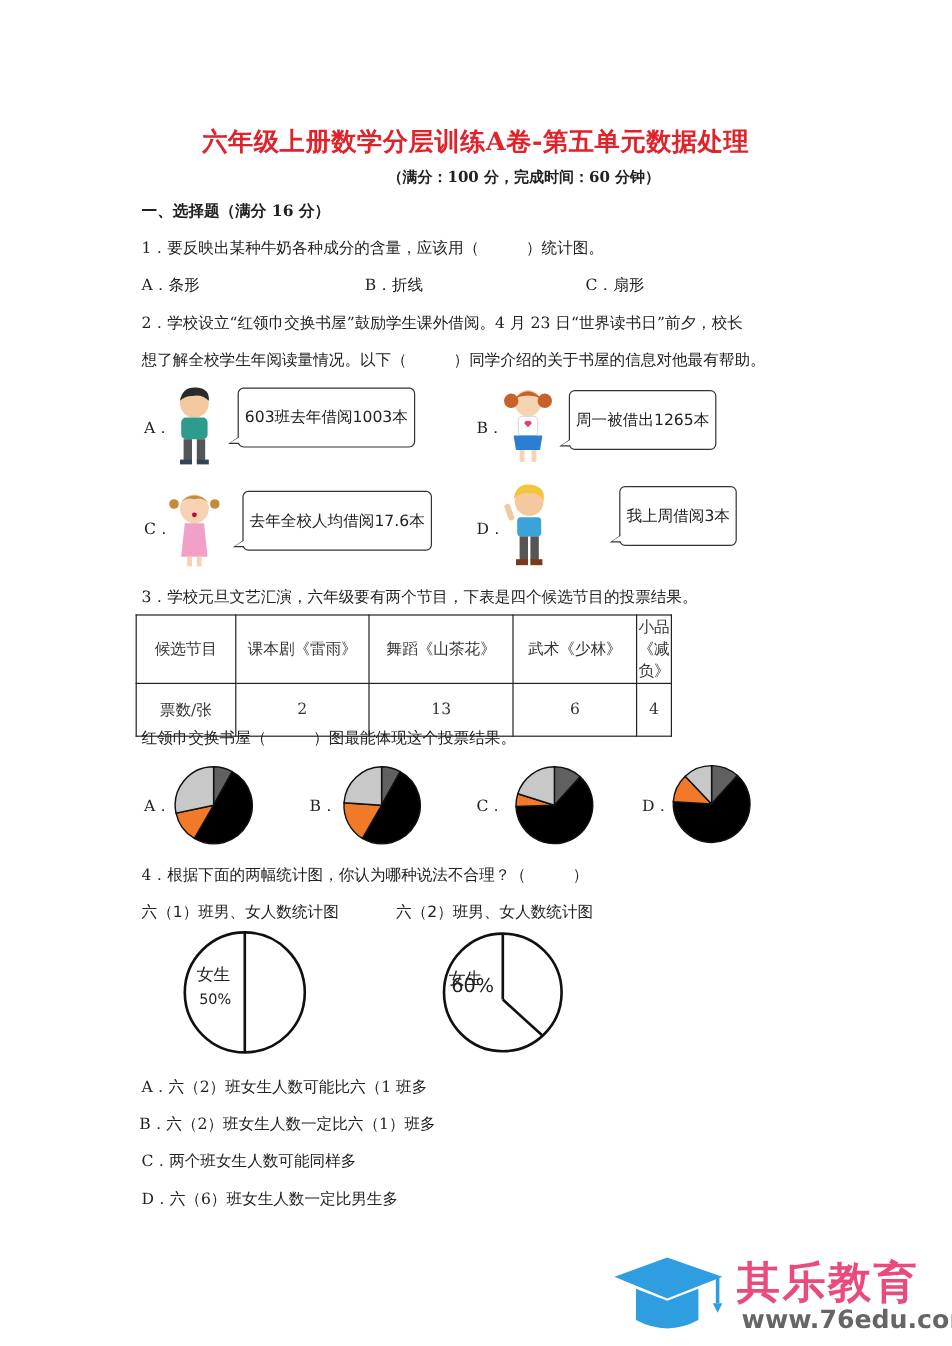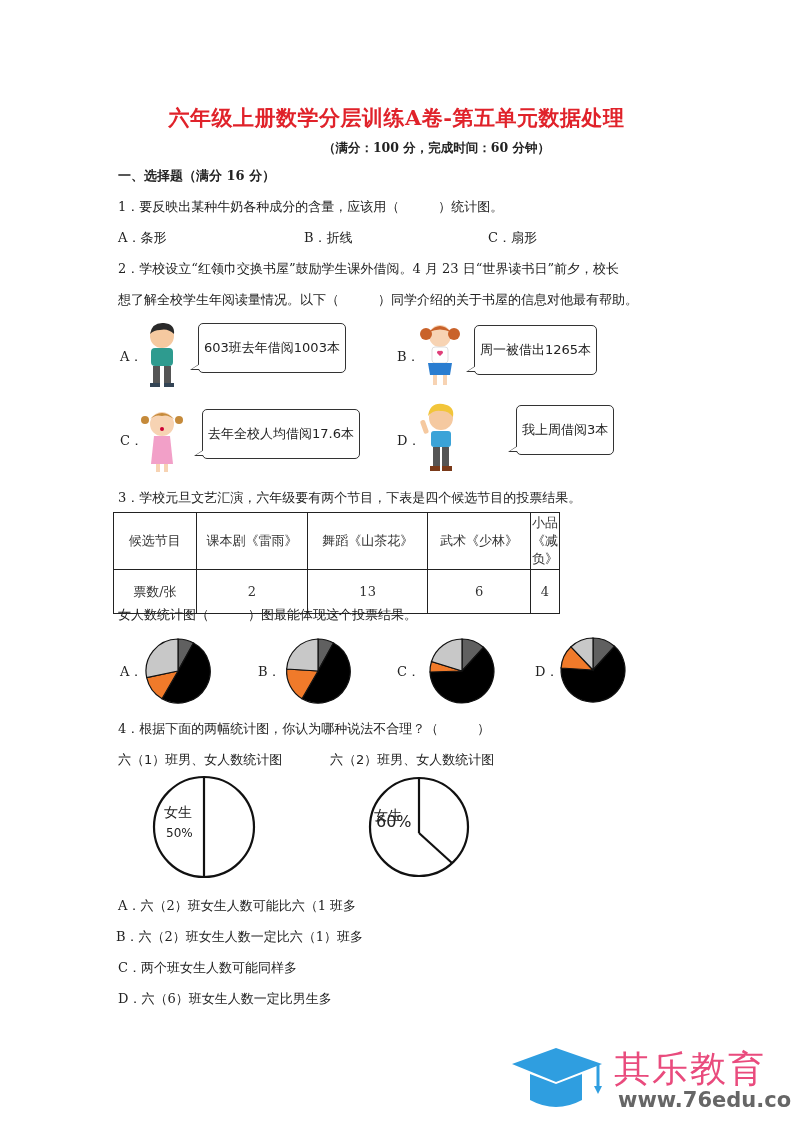--- a/index.html
+++ b/index.html
@@ -15,21 +15,21 @@
   .bubble{position:absolute;border:1.3px solid #333;border-radius:5px;background:#fff;
           font-family:"DejaVu Sans","Liberation Sans",sans-serif;font-size:13px;padding:15px 5px;white-space:nowrap;}
   .bubble:before{content:"";position:absolute;left:-9px;bottom:2px;width:0;height:0;
           border-top:6px solid transparent;border-right:9px solid #333;}
   .bubble:after{content:"";position:absolute;left:-7px;bottom:3px;width:0;height:0;
           border-top:5px solid transparent;border-right:8px solid #fff;}
   table.votes{position:absolute;left:113px;top:512px;width:447px;border-collapse:collapse;font-size:13px;}
   table.votes td{border:1.4px solid #222;height:41px;text-align:center;color:#333;}
   .char{position:absolute;}
   .chartlabel{font-family:"DejaVu Sans","Liberation Sans",sans-serif;font-size:13px;}
-  .logo-text{font-family:"DejaVu Sans","Liberation Sans",sans-serif;font-weight:normal;color:#e94b7d;font-size:36px;letter-spacing:2px;}
+  .logo-text{font-family:"DejaVu Sans","Liberation Sans",sans-serif;font-weight:bold;color:#e94b7d;font-size:36px;letter-spacing:2px;}
   .logo-url{font-family:"DejaVu Sans","Liberation Sans",sans-serif;font-weight:bold;color:#666;font-size:21px;}
 </style>
 </head>
 <body>
 
 <div class="abs title">六年级上册数学分层训练A卷-第五单元数据处理</div>
 <div class="abs subtitle">（满分：100 分，完成时间：60 分钟）</div>
 <div class="abs section">一、选择题（满分 16 分）</div>
 
 <div class="abs line" style="left:118px;top:198px;">1．要反映出某种牛奶各种成分的含量，应该用（　　　）统计图。</div>
@@ -104,21 +104,21 @@
   </tr>
   <tr>
     <td>票数/张</td>
     <td>2</td>
     <td>13</td>
     <td>6</td>
     <td>4</td>
   </tr>
 </tbody>
   </table>
-<div class="abs line" style="left:118px;top:606px;">女人数统计图（　　　）图最能体现这个投票结果。</div>
+<div class="abs line" style="left:118px;top:606px;">红领巾交换书屋（　　　）图最能体现这个投票结果。</div>
 
 <div class="abs opt" style="left:120px;top:663px;">A．</div>
 <svg class="abs" style="left:144px;top:637px;" width="68" height="68">
   <g transform="translate(34,34)" stroke="#111" stroke-width="1.2">
     <path d="M0 0 L0 -32 A32 32 0 0 1 15.5 -28 Z" fill="#606060"></path>
     <path d="M0 0 L15.5 -28 A32 32 0 1 1 -16 27.7 Z" fill="#000"></path>
     <path d="M0 0 L-16 27.7 A32 32 0 0 1 -31.3 6.6 Z" fill="#f07a2a"></path>
     <path d="M0 0 L-31.3 6.6 A32 32 0 0 1 0 -32 Z" fill="#c8c8c8"></path>
   </g>
 </svg>

